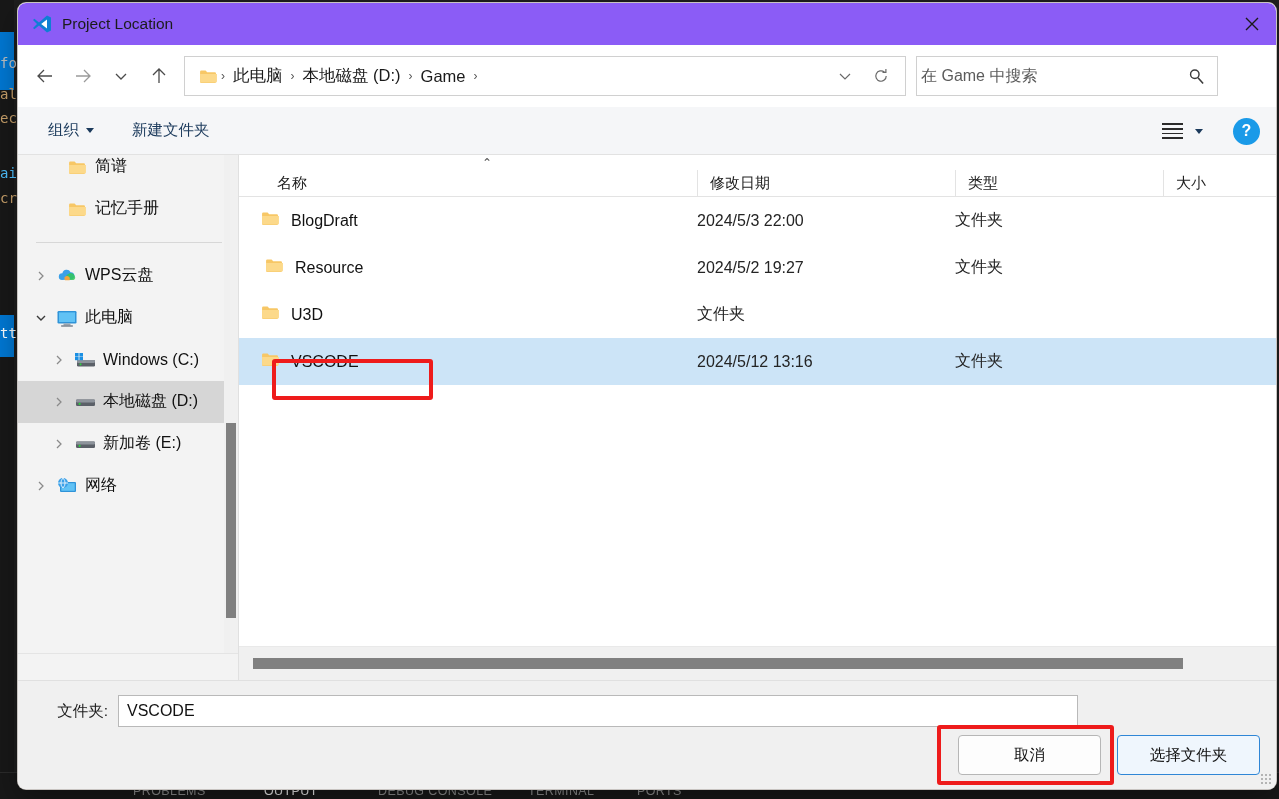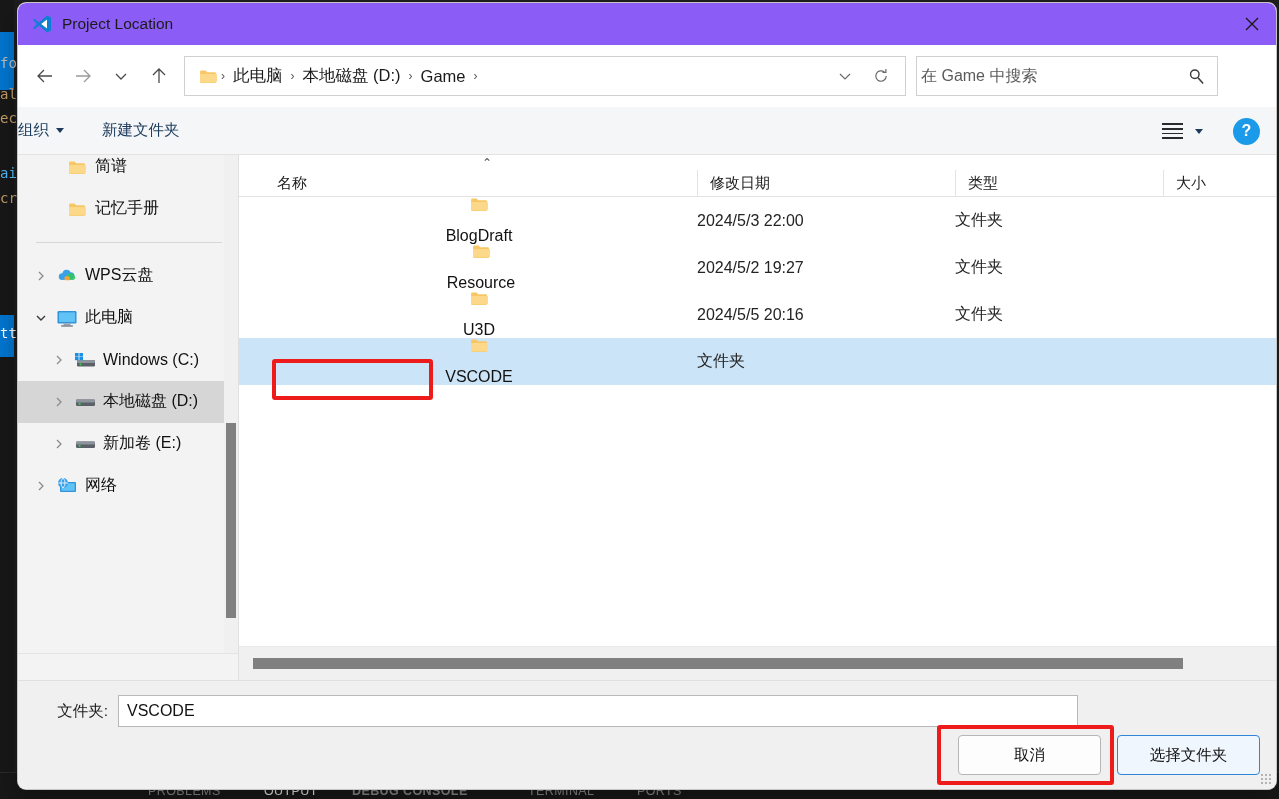--- a/index.html
+++ b/index.html
@@ -139,20 +139,21 @@
     font-family: "Liberation Sans", sans-serif;
   }
   .searchbox svg { width: 17px; height: 17px; color: #3b3b3b; }
 
   
   .toolbar {
     height: 48px; min-height: 48px;
     background: #f5f6f8;
     border-bottom: 1px solid #e2e2e2;
     display: flex; align-items: center;
+    padding-left: 30px;
     box-sizing: border-box;
     position: relative;
   }
   .tb-item {
     display: flex; align-items: center; gap: 7px;
     font-size: 15.5px; color: #1b3a5c;
     margin-right: 38px;
     font-family: "Liberation Sans", sans-serif;
   }
   .caret-down {
@@ -247,21 +248,21 @@
   .rows { flex: 1; overflow: hidden; position: relative; }
   .frow {
     height: 47px;
     display: flex; align-items: center;
     box-sizing: border-box;
     font-size: 16px; color: #111;
     font-family: "Liberation Sans", sans-serif;
   }
   .frow.selected { background: #cce4f7; }
   .cell { display: flex; align-items: center; box-sizing: border-box; }
-  .cell.name { padding-left: 22px; gap: 11px; flex-direction: column; }
+  .cell.name { padding-left: 22px; gap: 11px; }
   .cell.date { color: #242424; }
   .cell.type { color: #242424; }
 
   .hscroll-wrap {
     height: 34px; min-height: 34px;
     background: #f0f0f0;
     display: flex; align-items: center;
     padding: 0 14px;
     box-sizing: border-box;
     border-top: 1px solid #e9e9e9;
@@ -348,23 +349,23 @@
 
   <div class="vs-minimap">
     <div class="mm-mark" style="top:228px;width:10px;background:#8a6a3a;"></div>
     <div class="mm-mark" style="top:300px;width:22px;background:#0a84d8;"></div>
     <div class="mm-mark" style="top:372px;width:22px;background:#0a84d8;"></div>
     <div class="mm-mark" style="top:480px;width:22px;background:#0a84d8;"></div>
   </div>
   <div class="vs-frag" style="left:1256px;top:748px;color:#c8a06a;">st</div>
 
   <div class="vs-panel-tabs">
-    <div class="vs-panel-tab" style="left:148px;">PROBLEMS</div>
+    <div class="vs-panel-tab" style="left:133px;">PROBLEMS</div>
     <div class="vs-panel-tab active" style="left:264px;">OUTPUT</div>
-    <div class="vs-panel-tab" style="left:352px;font-weight:bold;">DEBUG CONSOLE</div>
+    <div class="vs-panel-tab" style="left:378px;">DEBUG CONSOLE</div>
     <div class="vs-panel-tab" style="left:528px;">TERMINAL</div>
     <div class="vs-panel-tab" style="left:637px;">PORTS</div>
   </div>
 </div>
 
 <div id="dialog">
 
   <div class="titlebar">
     <svg class="vsc-logo" viewBox="0 0 100 100">
       <path d="M75 8 L95 18 L95 82 L75 92 L35 58 L12 76 L5 70 L25 50 L5 30 L12 24 L35 42 Z" fill="#0f7fd4"></path>
@@ -627,33 +628,33 @@
         </div>
 
         <div class="frow">
           <div class="cell name" style="width:458px;text-align:right;">
             <span><svg width="19" height="15" viewBox="0 0 20 16">
                   <path d="M1 3 a1.3 1.3 0 0 1 1.3-1.3 h4.6 l1.7 1.8 h8.1 a1.3 1.3 0 0 1 1.3 1.3 v8.9 a1.3 1.3 0 0 1 -1.3 1.3 h-14.4 a1.3 1.3 0 0 1 -1.3 -1.3 z" fill="#f7c766"></path>
                   <path d="M1 5.4 h18 v7.6 a1.3 1.3 0 0 1 -1.3 1.3 h-15.4 a1.3 1.3 0 0 1 -1.3 -1.3 z" fill="#fcd98a"></path>
                 </svg></span>
             <span>U3D</span>
           </div>
-          <div class="cell date" style="width:258px;">2024/5/5 20:16</div>
           <div class="cell type" style="width:208px;">文件夹</div>
           <div class="cell" style="width:110px;"></div>
         </div>
 
         <div class="frow selected">
           <div class="cell name" style="width:458px;">
             <span><svg width="19" height="15" viewBox="0 0 20 16">
                   <path d="M1 3 a1.3 1.3 0 0 1 1.3-1.3 h4.6 l1.7 1.8 h8.1 a1.3 1.3 0 0 1 1.3 1.3 v8.9 a1.3 1.3 0 0 1 -1.3 1.3 h-14.4 a1.3 1.3 0 0 1 -1.3 -1.3 z" fill="#f7c766"></path>
                   <path d="M1 5.4 h18 v7.6 a1.3 1.3 0 0 1 -1.3 1.3 h-15.4 a1.3 1.3 0 0 1 -1.3 -1.3 z" fill="#fcd98a"></path>
                 </svg></span>
             <span>VSCODE</span>
           </div>
+          <div class="cell date" style="width:258px;">2024/5/12 13:16</div>
           <div class="cell type" style="width:208px;">文件夹</div>
           <div class="cell" style="width:110px;"></div>
         </div>
 
       </div>
 
       <div class="hscroll-wrap">
         <div class="hscroll-thumb" style="width:930px;"></div>
       </div>
     </div>

